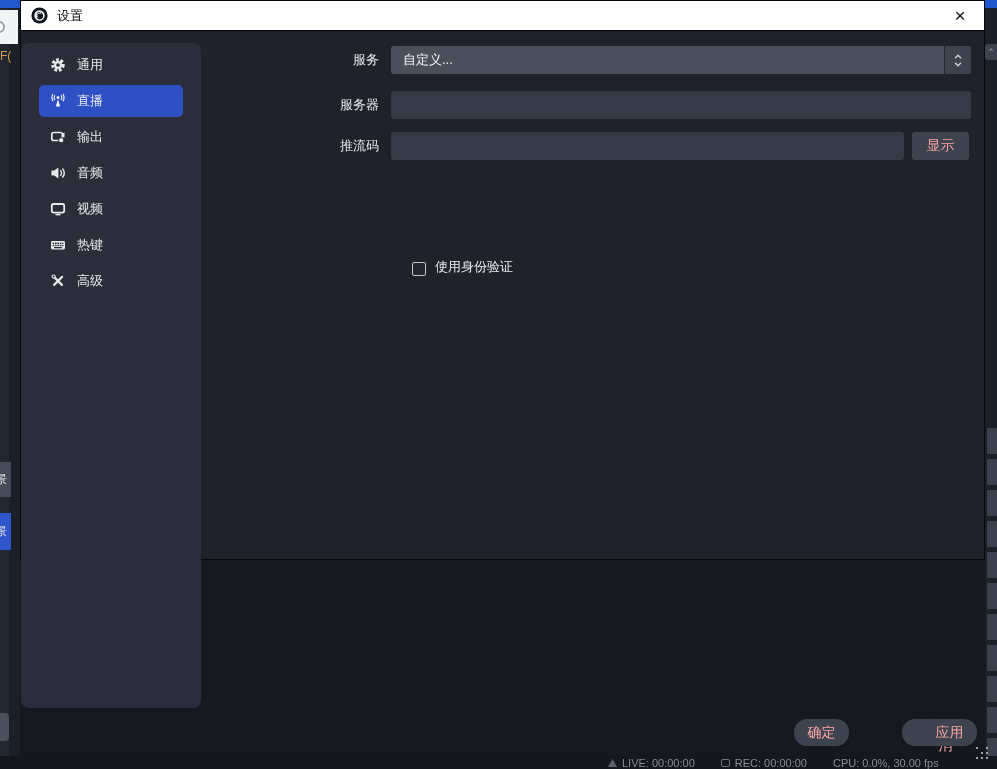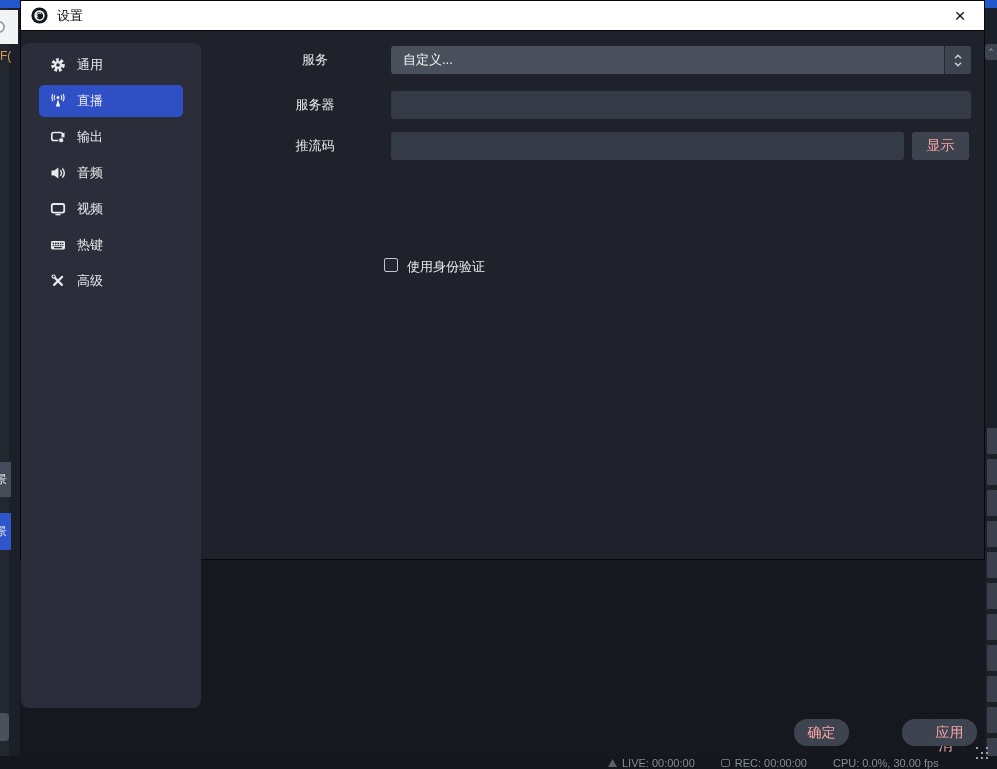--- a/index.html
+++ b/index.html
@@ -38,29 +38,29 @@
   .dialog { position:absolute; left:20px; top:0; width:965px; height:560px; background:#1f222b; border:1px solid #06070a; }
   .titlebar { position:absolute; left:0; top:0; right:0; height:30px; background:#ffffff; border-bottom:1px solid #06070a; display:flex; align-items:center; padding:0 10px; }
   .titlebar .title { color:#0b0b0c; font-size:13px; margin-left:9px; }
   .close-btn { margin-left:auto; width:28px; height:24px; display:flex; align-items:center; justify-content:center; color:#111; font-size:19px; line-height:1; cursor:default; }
   
   .sidebar { position:absolute; left:0; top:42px; width:180px; height:665px; background:#2b2e3a; border-radius:8px; padding:6px 18px; }
   .side-item { height:32px; margin-bottom:4px; display:flex; align-items:center; gap:11px; padding:0 11px; border-radius:5px; font-size:13px; color:#e9eaec; }
   .side-item.selected { background:#2f4fc5; }
   .side-item svg { flex:0 0 auto; }
   
-  .form-label { position:absolute; left:230px; width:128px; text-align:center; font-size:13px; color:#e9eaec; line-height:28px; }
+  .form-label { position:absolute; left:230px; width:128px; text-align:right; font-size:13px; color:#e9eaec; line-height:28px; }
   .combo { position:absolute; left:370px; top:45px; width:580px; height:28px; background:#4a4f5c; border-radius:3px; display:flex; align-items:center; padding-left:12px; font-size:13px; color:#f2f3f5; }
   .combo-arrows { position:absolute; right:0; top:0; bottom:0; width:27px; background:#3e4350; border-left:1px solid #272a33; border-radius:0 3px 3px 0; display:flex; align-items:center; justify-content:center; }
   .text-input { position:absolute; height:28px; background:#343a46; border:none; border-radius:3px; color:#e9eaec; font-size:13px; padding:0 10px; outline:none; font-family:"Liberation Sans",sans-serif; }
   .input-server { left:370px; top:90px; width:580px; }
   .input-key { left:370px; top:131px; width:513px; }
   .btn { background:#3d434f; border:none; border-radius:3px; color:#fca5a5; font-size:14px; font-family:"Liberation Sans",sans-serif; }
   .show-btn { position:absolute; left:891px; top:131px; width:57px; height:28px; }
-  .auth-row { position:absolute; left:363px; top:257px; display:flex; align-items:flex-start; gap:9px; }
+  .auth-row { position:absolute; left:391px; top:257px; display:flex; align-items:flex-end; gap:9px; }
   .checkbox { width:14px; height:14px; border:1px solid #c2c6cc; border-radius:2px; background:#23262e; }
   .auth-label { font-size:13px; color:#e9eaec; }
   .footer-btn { position:absolute; top:718px; width:55px; height:27px;border-radius:13px; }
   .btn-ok { left:773px; } .btn-cancel { left:881px;padding-left:32px; } .btn-apply { left:901px; }
 </style>
 </head>
 <body>
 
 <div class="bg-left">
   <div class="bg-left-inner"></div>

